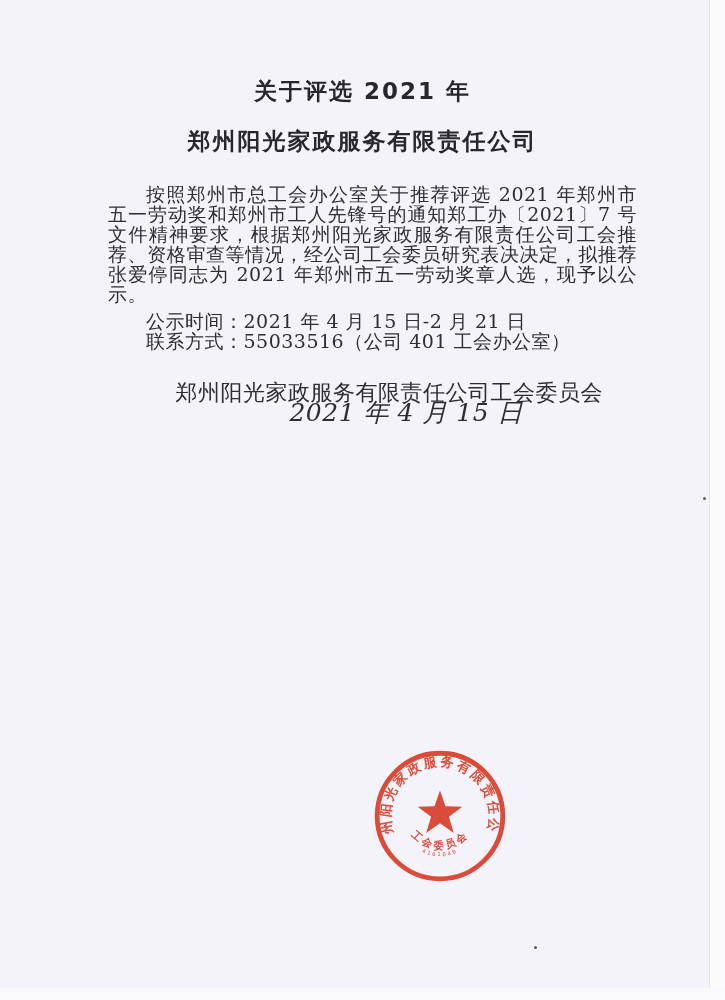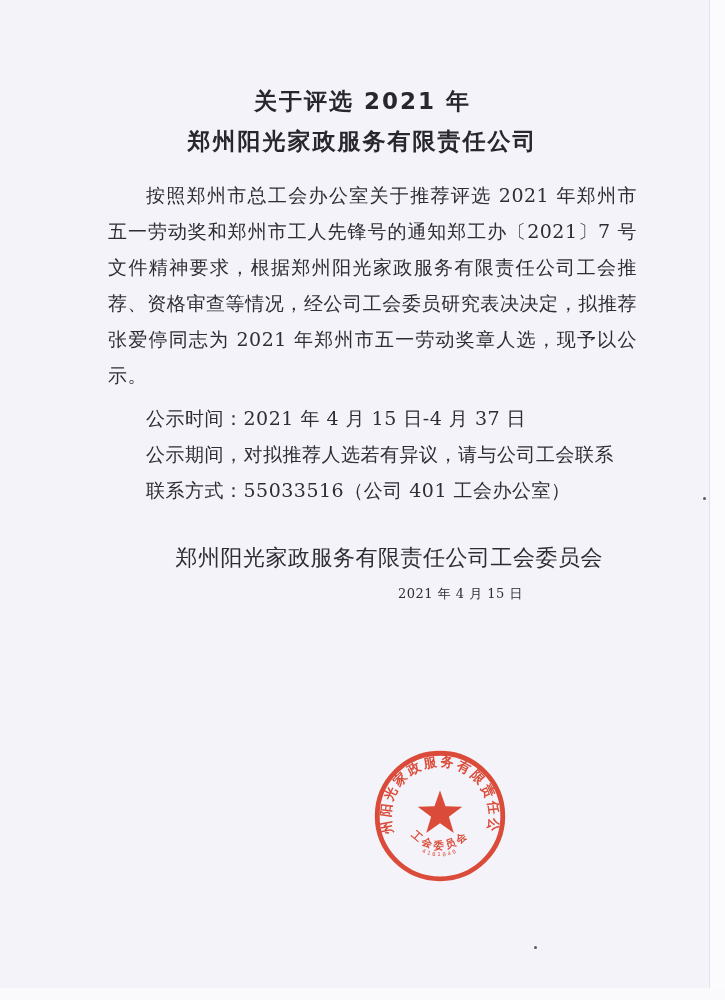--- a/index.html
+++ b/index.html
@@ -31,50 +31,51 @@
   .title {
     position: absolute;
     left: 0; width: 100%;
     text-align: center;
     font-family: "DejaVu Sans", sans-serif;
     font-weight: bold;
     font-size: 23px;
     letter-spacing: 2px;
     color: #28272d;
   }
-  .title-1 { top: 86px; }
+  .title-1 { top: 76px; }
   .title-2 { top: 126px; }
 
   .content {
     position: absolute;
-    top: 177px;
+    top: 184px;
     left: 108px;
     width: 529px;
     font-size: 19px;
-    line-height: 36px;
+    line-height: 20px;
     text-align: justify;
     letter-spacing: 0.5px;
   }
   .content p { margin: 0; text-indent: 38px; }
   .para-2 { margin-top: 2px !important; }
   .line-period { margin-top: 7px !important; }
 
   .signature {
     margin-top: 32px !important;
     text-indent: 0 !important;
     text-align: right;
     padding-right: 34px;
     font-size: 22px;
     letter-spacing: 0.5px;
   }
   .date-line {
     text-indent: 0 !important;
     text-align: right;
     padding-right: 114px;
-    font-size: 13px;
+    font-size: 25px;
+    font-style: italic;
   }
 
   
   .seal {
     position: absolute;
     left: 371px;
     top: 747px;
     width: 138px;
     height: 138px;
     color: #e2361f;
@@ -95,22 +96,21 @@
 <body>
 
 <div class="page">
 
   <div class="title title-1">关于评选 2021 年</div>
 
   <div class="title title-2">郑州阳光家政服务有限责任公司</div>
 
   <div class="content">
     <p class="para-1">按照郑州市总工会办公室关于推荐评选 2021 年郑州市五一劳动奖和郑州市工人先锋号的通知郑工办〔2021〕7 号文件精神要求，根据郑州阳光家政服务有限责任公司工会推荐、资格审查等情况，经公司工会委员研究表决决定，拟推荐张爱停同志为 2021 年郑州市五一劳动奖章人选，现予以公示。</p>
-    <p class="line-period">公示时间：2021 年 4 月 15 日-4 月 37 日</p>
-    <p class="line-objection">公示期间，对拟推荐人选若有异议，请与公司工会联系</p>
+    <p class="line-period">公示时间：2021 年 4 月 15 日-2 月 21 日</p>
     <p class="line-contact">联系方式：55033516（公司 401 工会办公室）</p>
     <p class="signature">郑州阳光家政服务有限责任公司工会委员会</p>
     <p class="date-line">2021 年 4 月 15 日</p>
   </div>
 
   <div class="seal">
     <svg viewBox="0 0 200 200" xmlns="http://www.w3.org/2000/svg">
       <defs>
         <path id="sealRingPath" d="M 34.8 130.4 A 72 72 0 1 1 165.2 130.4" fill="none"></path>
         <path id="sealBannerPath" d="M 57 126 A 54 54 0 0 0 143 126" fill="none"></path>

